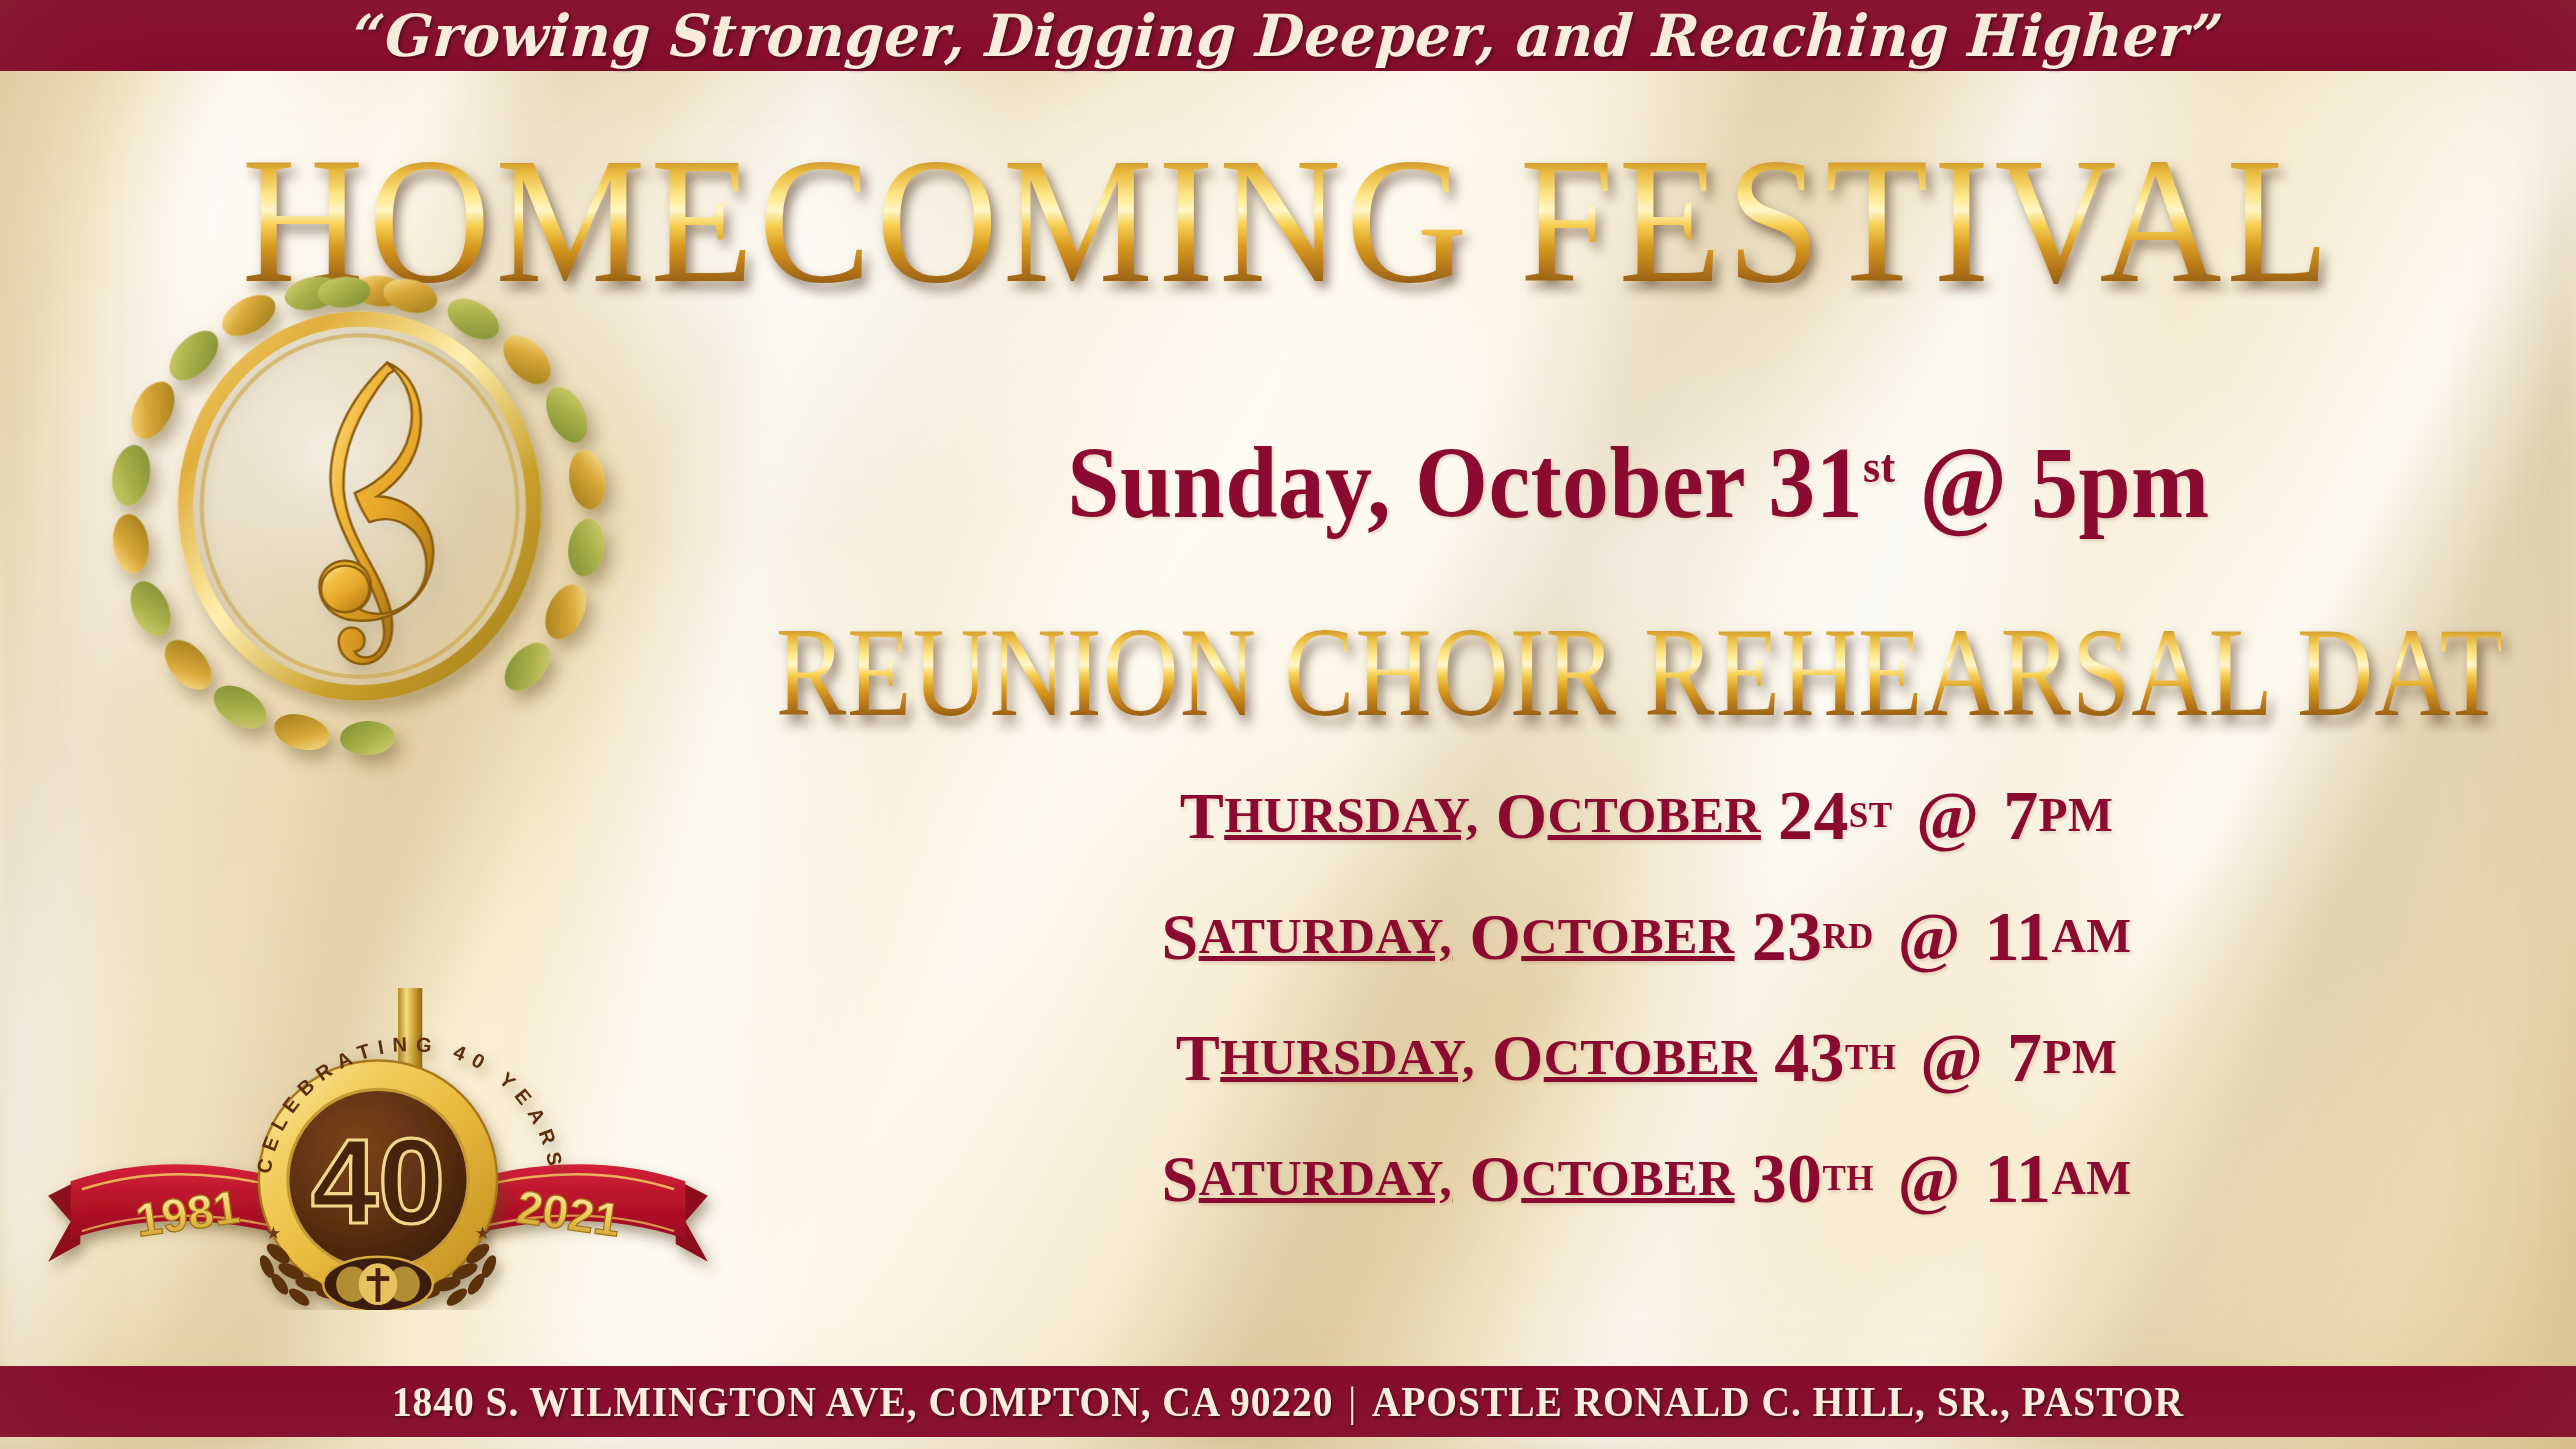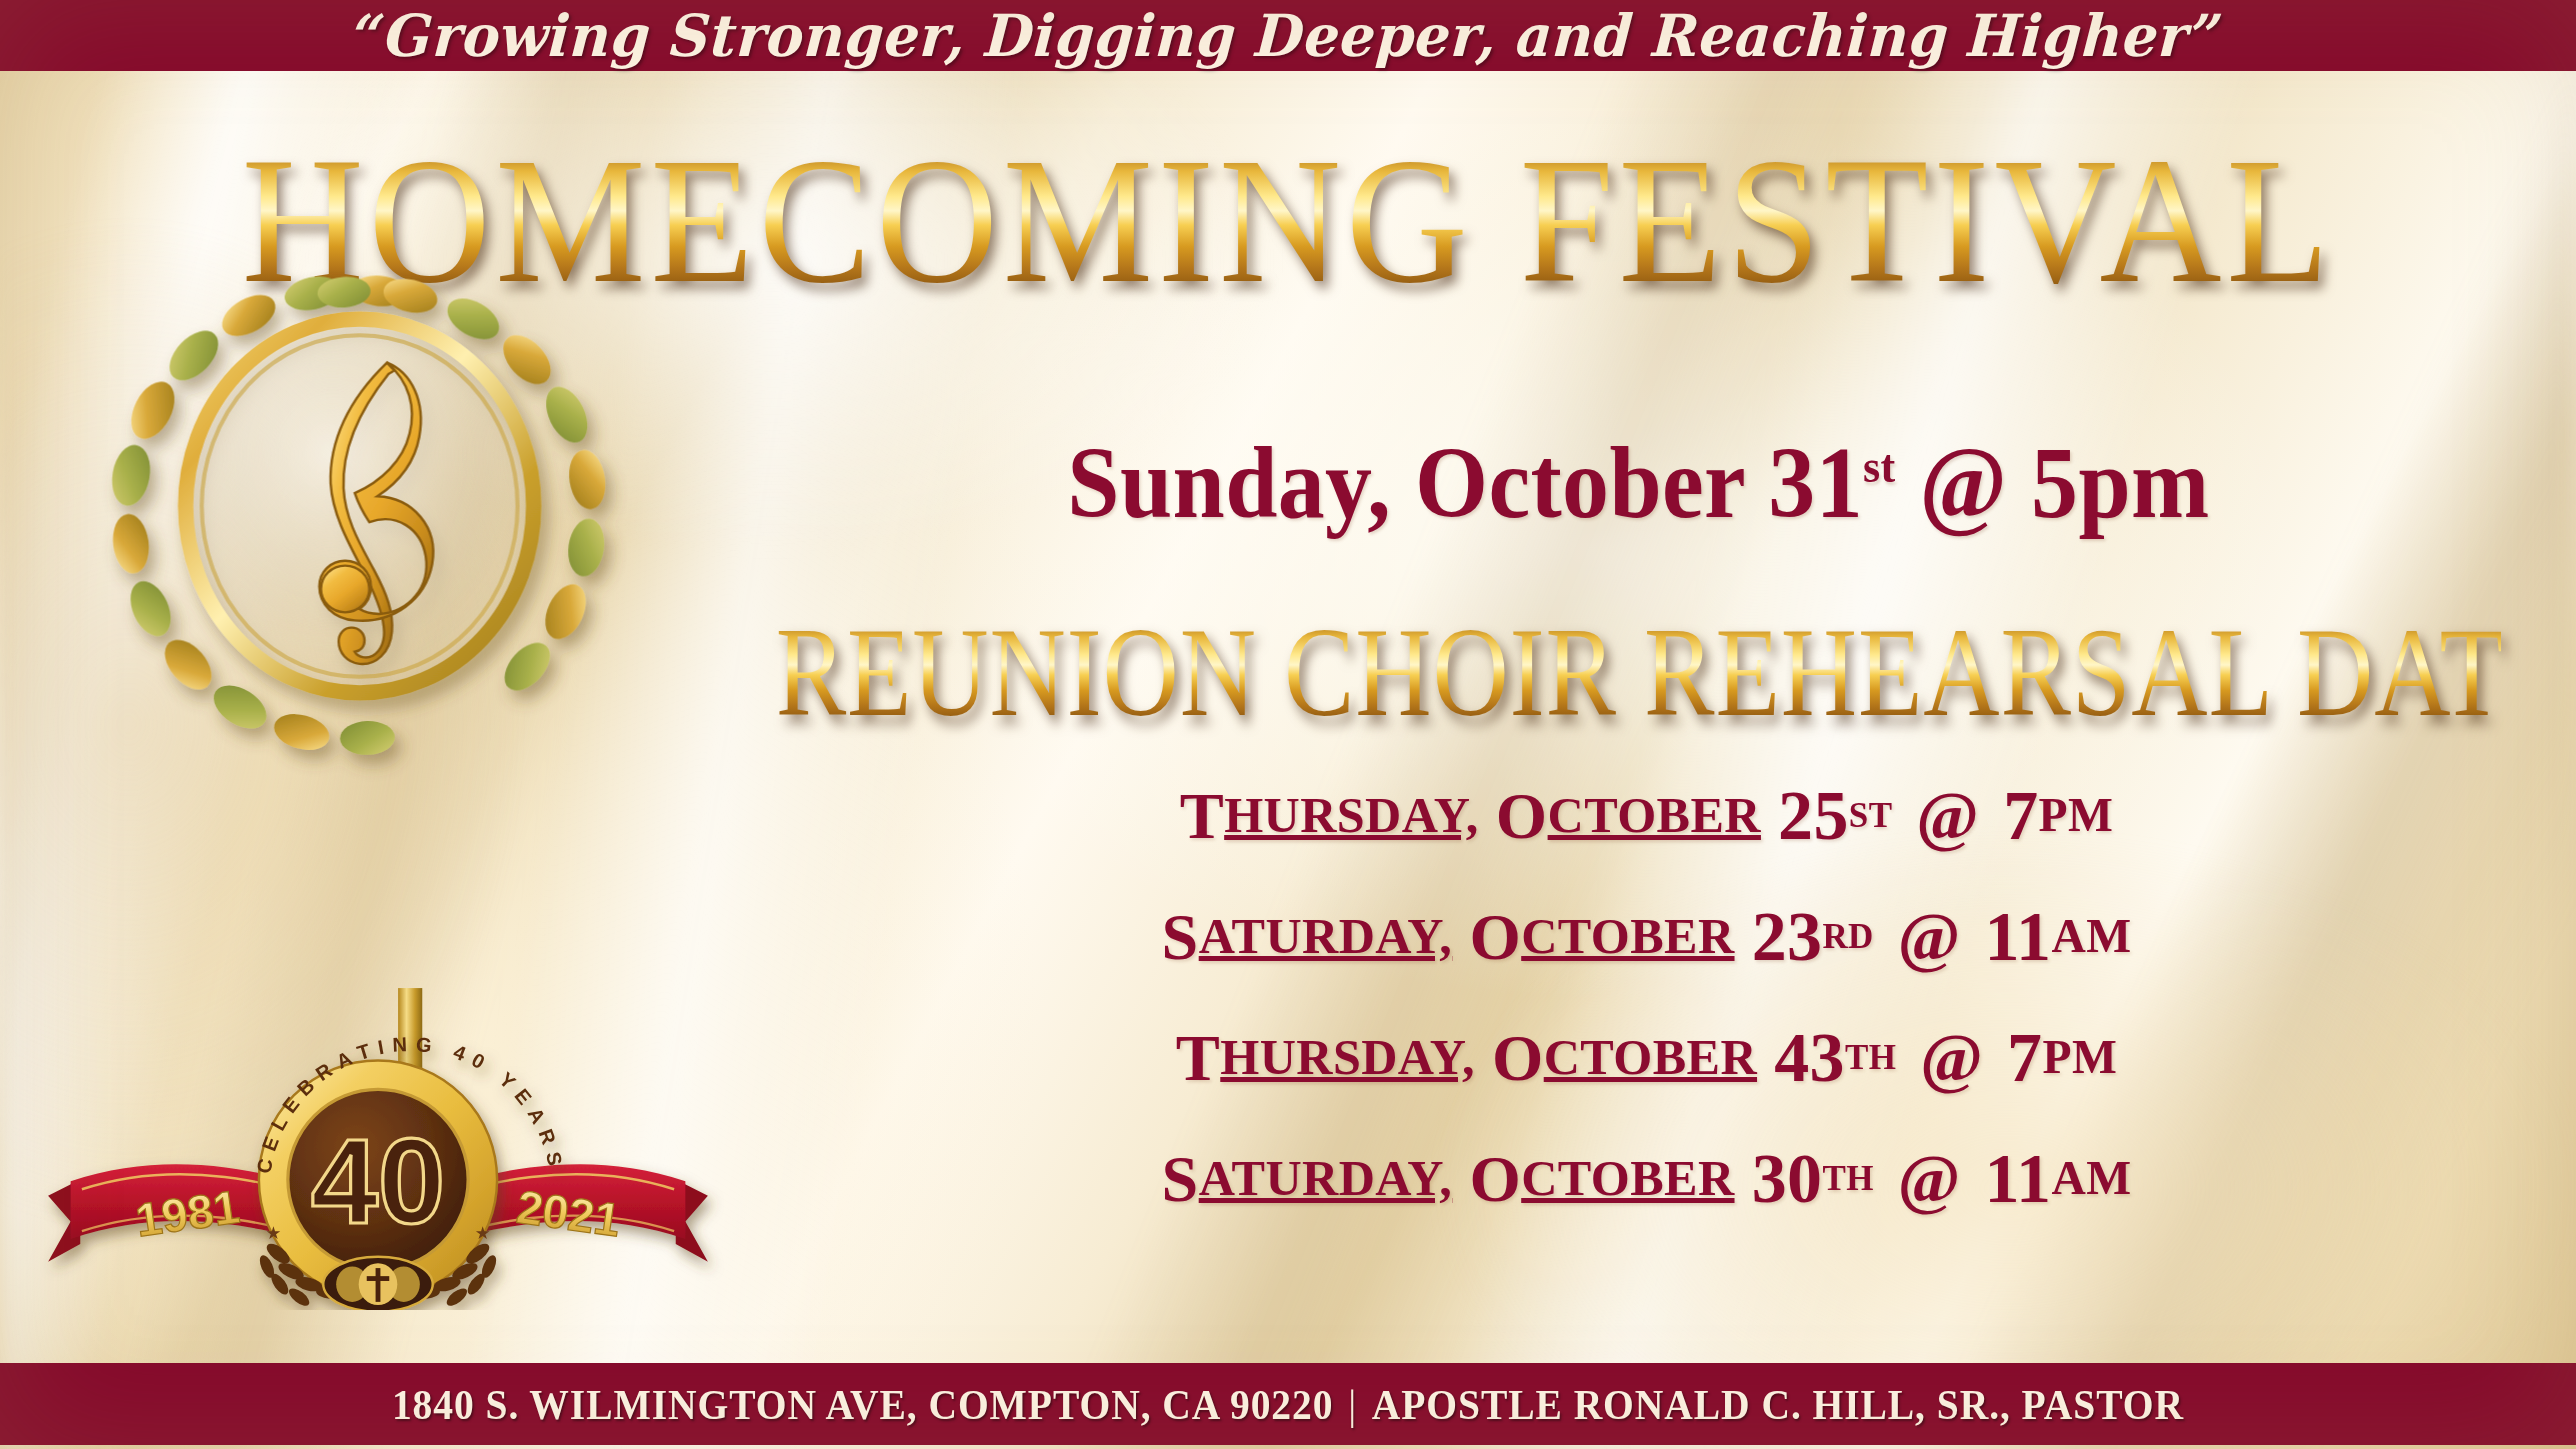--- a/index.html
+++ b/index.html
@@ -68,21 +68,21 @@
     position: absolute;
     left: 0;
     width: 100%;
     background: #860a2c;
     display: flex;
     align-items: center;
     justify-content: center;
     z-index: 30;
   }
   .bar-top { top: 0; height: 71px; }
-  .bar-bottom { bottom: 4px; height: 82px; }
+  .bar-bottom { bottom: 12px; height: 71px; }
 
   .tagline {
     color: #fdf3e3;
     font-family: "DejaVu Serif", serif;
     font-size: 58px;
     font-style: italic;
     font-weight: 700;
     letter-spacing: 0.4px;
     white-space: nowrap;
     transform: scaleX(0.96) skewX(-4deg);
@@ -434,21 +434,21 @@
 
     <div class="rehearsal-list">
 
       <div class="rehearsal-row">
         <span class="cap">T</span>
           <span class="sc">HURSDAY,</span>
           <span class="sp"></span>
           <span class="cap">O</span>
           <span class="sc">CTOBER</span>
           <span class="sp"></span>
-          <span class="num">25</span>
+          <span class="num">24</span>
           <span class="ord">ST</span>
           <span class="sp"></span>
           <span class="at">@</span>
           <span class="sp"></span>
           <span class="num">7</span>
           <span class="mer">PM</span>
       </div>
 
       <div class="rehearsal-row">
         <span class="cap">S</span>

